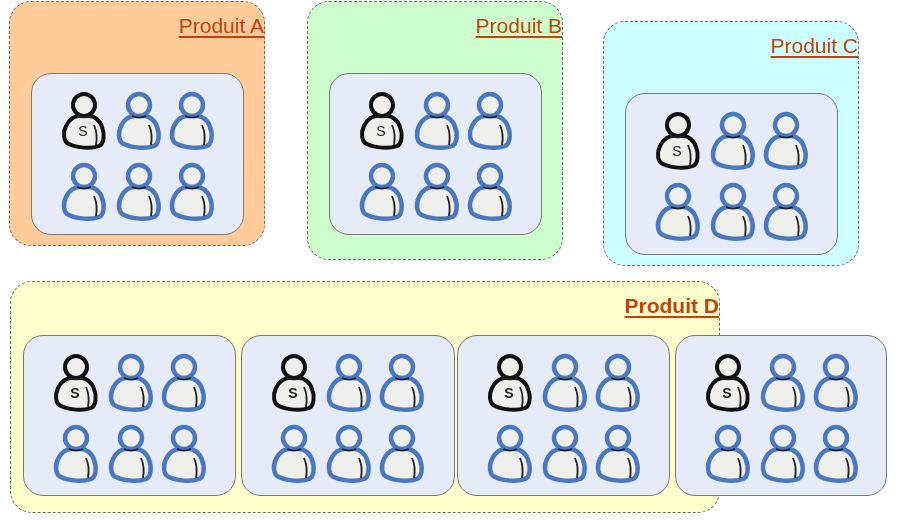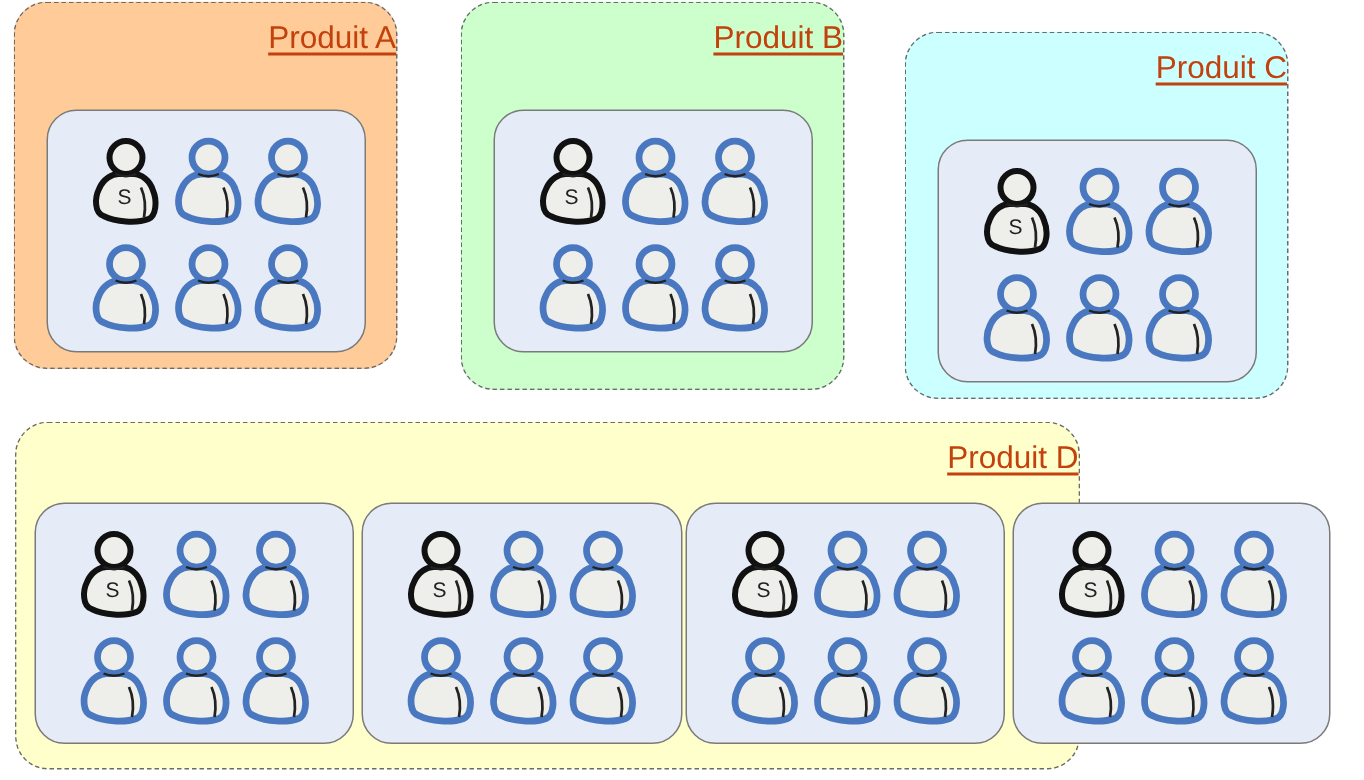--- a/index.html
+++ b/index.html
@@ -186,21 +186,21 @@
           <svg viewBox="0 0 46 64">
     <path d="M8 56 C2 54 2 44 5 38 C8 31 14 28 18 28 L28 28 C33 28 39 32 41 39 C44 46 43 56 38 58 C30 61 16 60 8 56 Z" fill="#eeeeea" stroke="#4a78c0" stroke-width="4.5" stroke-linejoin="round"></path>
     <circle cx="23" cy="17" r="11" fill="#eeeeea" stroke="#4a78c0" stroke-width="4.5"></circle>
     <path d="M16 28 Q23 31 30 28" fill="none" stroke="#222" stroke-width="1.6"></path>
     <path d="M33 37 Q37 46 35 57" fill="none" stroke="#222" stroke-width="1.8"></path>
 
   </svg>
         </div>
       </div>
     </div>
-  <div class="group" id="g3" style="left: 10px; top: 281px; width: 710px; height: 232px; background: rgb(255, 255, 204);">
+  <div class="group" id="g3" style="left: 10px; top: 281px; width: 710px; height: 232px; background: rgb(255, 255, 204); font-weight: bold;">
     <div class="group-title" style="top:12px;">Produit D</div>
   <div class="team" style="left: 12px; top: 53px; width: 213px; height: 161px; background: rgb(230, 236, 247);">
         <div class="person" style="left: 29px; top: 14px;">
           <svg viewBox="0 0 46 64">
     <path d="M8 56 C2 54 2 44 5 38 C8 31 14 28 18 28 L28 28 C33 28 39 32 41 39 C44 46 43 56 38 58 C30 61 16 60 8 56 Z" fill="#eeeeea" stroke="#111111" stroke-width="4" stroke-linejoin="round"></path>
     <circle cx="23" cy="17" r="11" fill="#eeeeea" stroke="#111111" stroke-width="4"></circle>
     <path d="M16 28 Q23 31 30 28" fill="none" stroke="#222" stroke-width="1.6"></path>
     <path d="M33 37 Q37 46 35 57" fill="none" stroke="#222" stroke-width="1.8"></path>
     <text x="22" y="48" text-anchor="middle" font-family="Liberation Sans, sans-serif" font-size="14" fill="#222">S</text>
   </svg>

